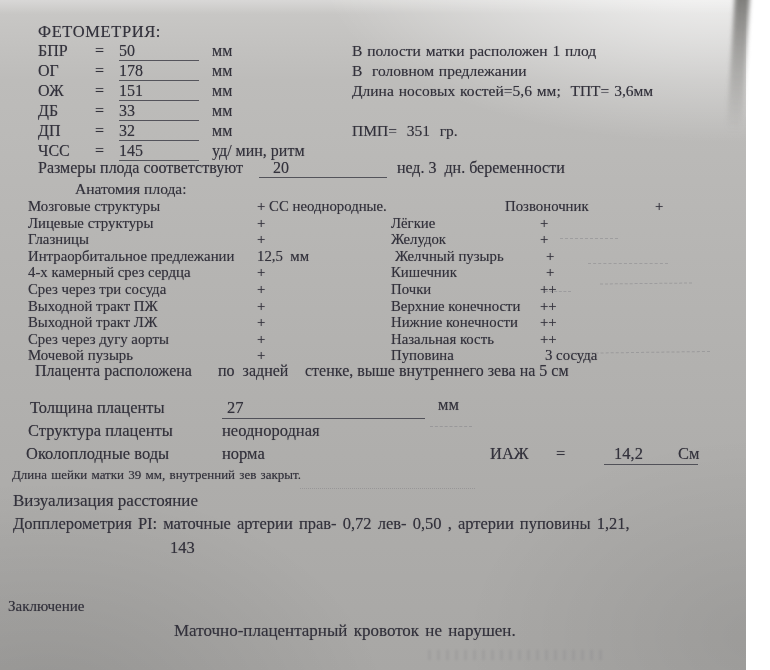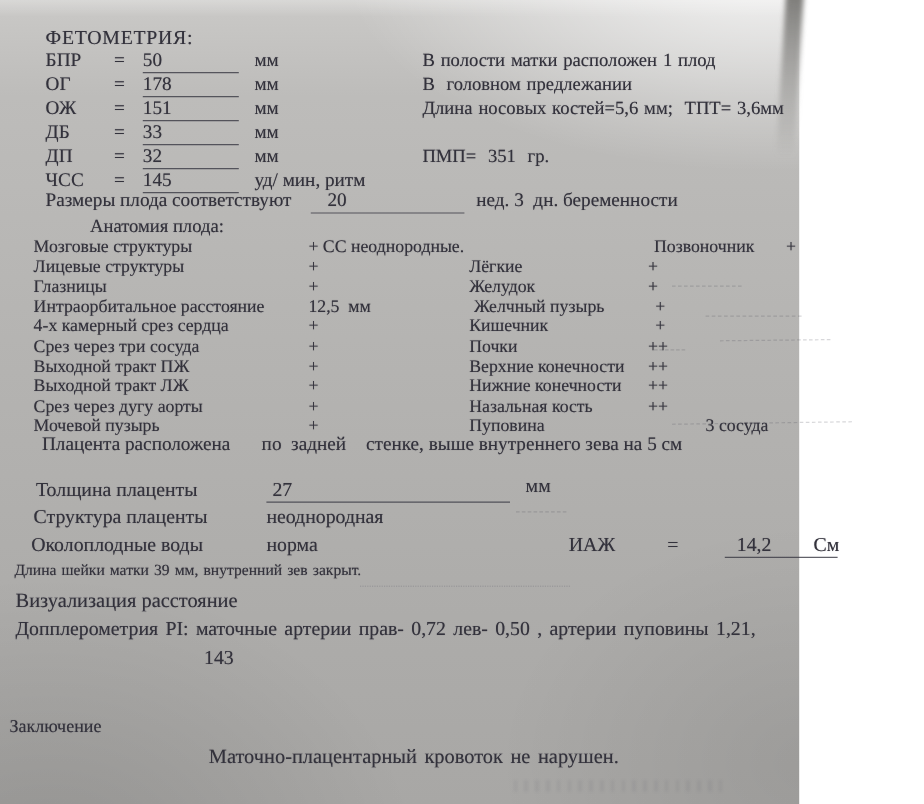--- a/index.html
+++ b/index.html
@@ -1,18 +1,18 @@
 <!DOCTYPE html>
 <html><head>
 <meta charset="utf-8">
 <style>
   * { margin:0; padding:0; box-sizing:border-box; }
   html,body { width:770px; height:670px; overflow:hidden; }
   .photo {
-    position:relative; width:666px; height:670px;
+    position:relative; width:746px; height:670px;
     font-family:"Liberation Serif","DejaVu Serif",serif;
     color:#33323c;
     text-shadow:0 0 0.7px rgba(52,51,61,0.55);
     background:
       radial-gradient(115% 55% at 96% -4%, rgba(255,255,255,0.78), rgba(255,255,255,0) 46%),
       radial-gradient(90% 70% at 6% 108%, rgba(0,0,0,0.12), rgba(0,0,0,0) 52%),
       radial-gradient(80% 60% at 102% 95%, rgba(0,0,0,0.08), rgba(0,0,0,0) 50%),
       linear-gradient(180deg,#cac9c7 0%, #bdbcba 12%, #b5b4b2 42%, #aeadab 72%, #a8a7a5 100%);
   }
   .photo span { white-space:pre; }
@@ -46,26 +46,26 @@
   .size-line .suffix { margin-left:10px; }
 
   .anatomy-title { position:absolute; left:75px; top:180px; font-size:15.5px; }
   .anatomy { position:absolute; left:28px; top:198px; right:0; font-size:14.8px; }
   .arow { position:relative; height:16.6px; }
   .arow span { position:absolute; top:0; }
   .arow .ll { left:0; }
   .arow .lv { left:229px; }
   .arow .rl { left:363px; }
   .arow .rv { left:512px; }
-  .arow.first .rl { left:477px;margin-left:40px; }
+  .arow.first .rl { left:477px; }
   .arow.first .rv { left:627px; }
   .arow:nth-child(4) .rl { left:367px; }
   .arow:nth-child(4) .rv { left:518px; }
   .arow:nth-child(5) .rv { left:518px; }
-  .arow:nth-child(10) .rv { left:517px;margin-left:43px; }
+  .arow:nth-child(10) .rv { left:517px; }
 
   .row-abs { position:absolute; left:0; width:770px; white-space:nowrap; }
   .row-abs span { position:absolute; top:0; }
 
   .ploc { top:362px; font-size:16px; }
   .ploc .pl-label { left:35px; }
   .ploc .pl-v1 { left:218px; }
   .ploc .pl-v2 { left:305px; }
 
   .thick { top:398px; font-size:16.5px; }
@@ -74,21 +74,21 @@
                   border-bottom:1.5px solid rgba(58,57,68,0.8); }
   .thick .t-unit { left:438px; top:-3px; }
 
   .struct { top:421px; font-size:16.5px; }
   .struct .s-label { left:28px; }
   .struct .s-val { left:222px; }
 
   .fluid { top:444px; font-size:16.5px; }
   .fluid .f-label { left:26px; }
   .fluid .f-val { left:222px; }
-  .fluid .afi-label { left:474px; }
+  .fluid .afi-label { left:490px; }
   .fluid .afi-eq { left:556px; }
   .fluid .afi-val { left:604px; width:94px; padding-left:10px;
                     border-bottom:1.5px solid rgba(58,57,68,0.8); }
   .fluid .afi-unit { left:678px; }
 
   .cervix { position:absolute; left:12px; top:467px; font-size:13px; word-spacing:1px; }
   .visual { position:absolute; left:13px; top:491px; font-size:17px; }
   .dop1 { position:absolute; left:13px; top:514px; font-size:16.5px; word-spacing:2px; }
   .dop2 { position:absolute; left:170px; top:538px; font-size:16.5px; }
 
@@ -166,21 +166,21 @@
         <span class="rl">Лёгкие</span>
         <span class="rv">+</span>
     </div>
     <div class="arow">
       <span class="ll">Глазницы</span>
         <span class="lv">+</span>
         <span class="rl">Желудок</span>
         <span class="rv">+</span>
     </div>
     <div class="arow">
-      <span class="ll">Интраорбитальное расстояние</span>
+      <span class="ll">Интраорбитальное предлежании</span>
         <span class="lv">12,5  мм</span>
         <span class="rl">Желчный пузырь</span>
         <span class="rv">+</span>
     </div>
     <div class="arow">
       <span class="ll">4-х камерный срез сердца</span>
         <span class="lv">+</span>
         <span class="rl">Кишечник</span>
         <span class="rv">+</span>
     </div>

